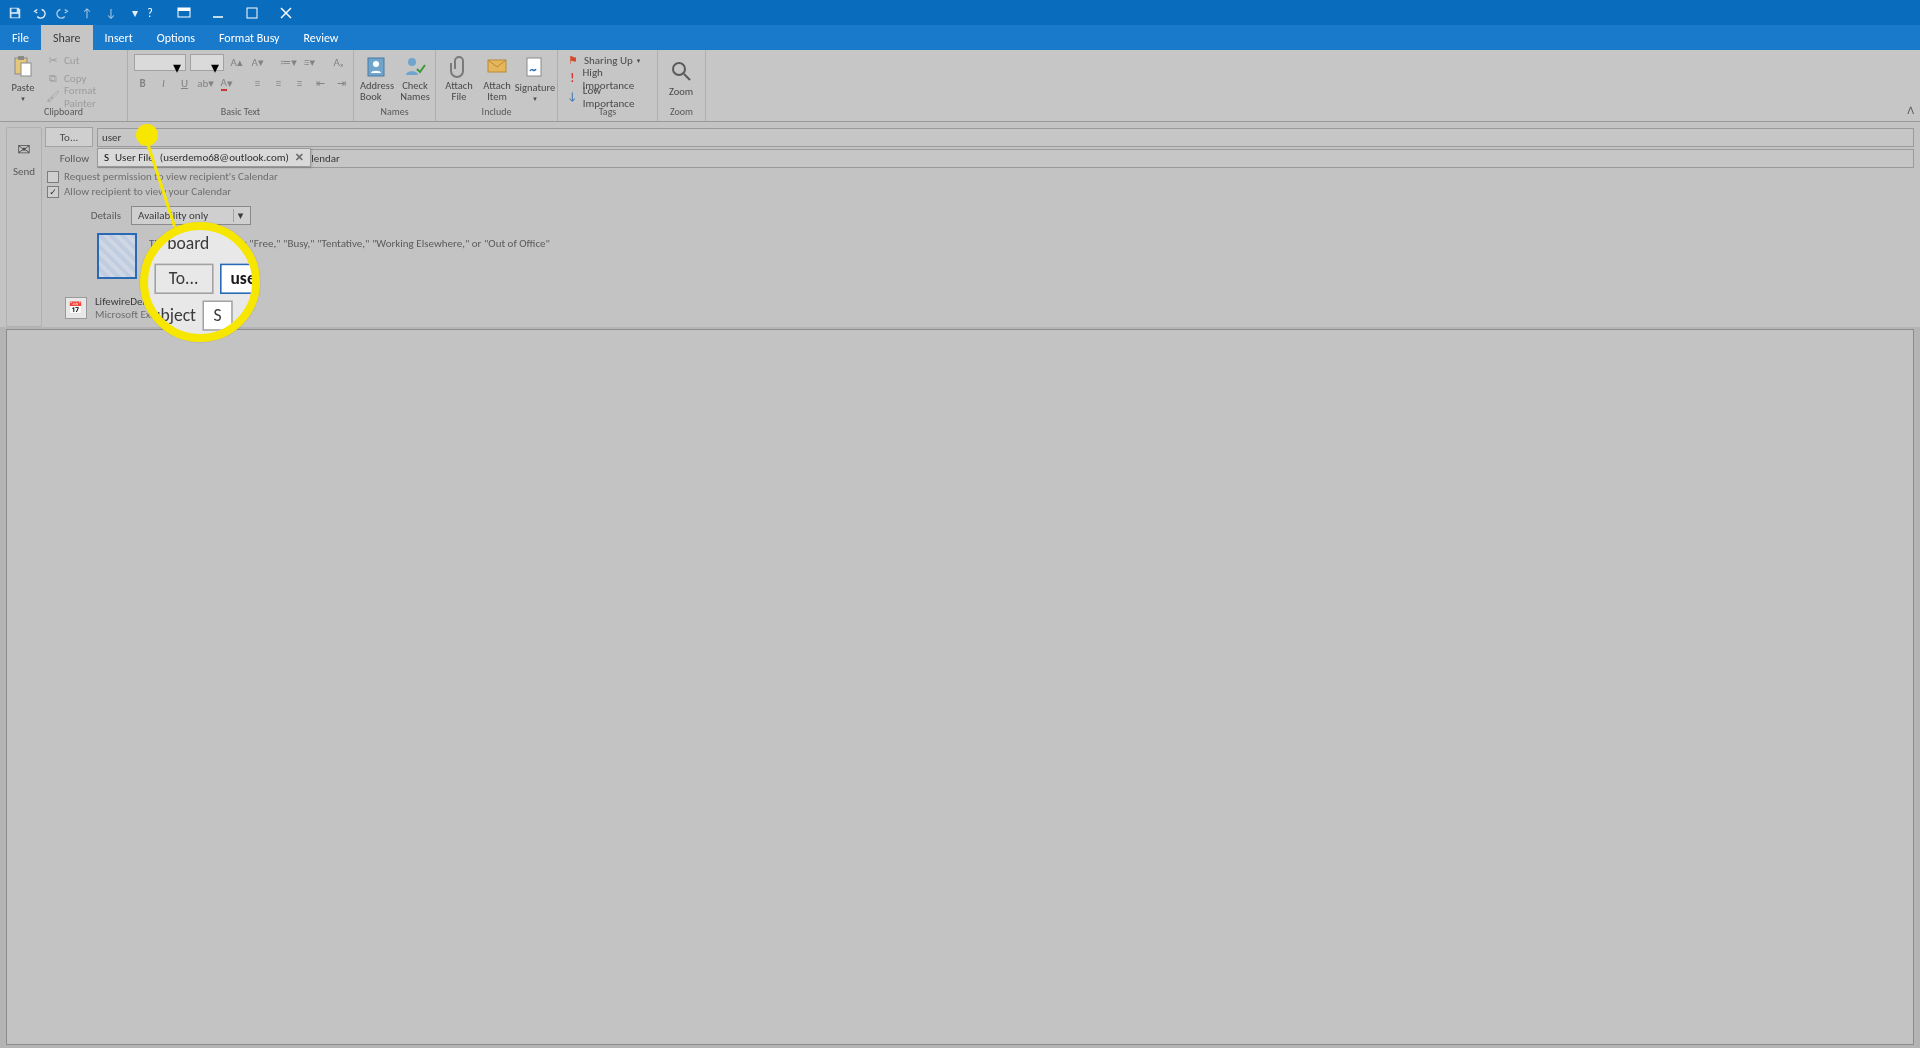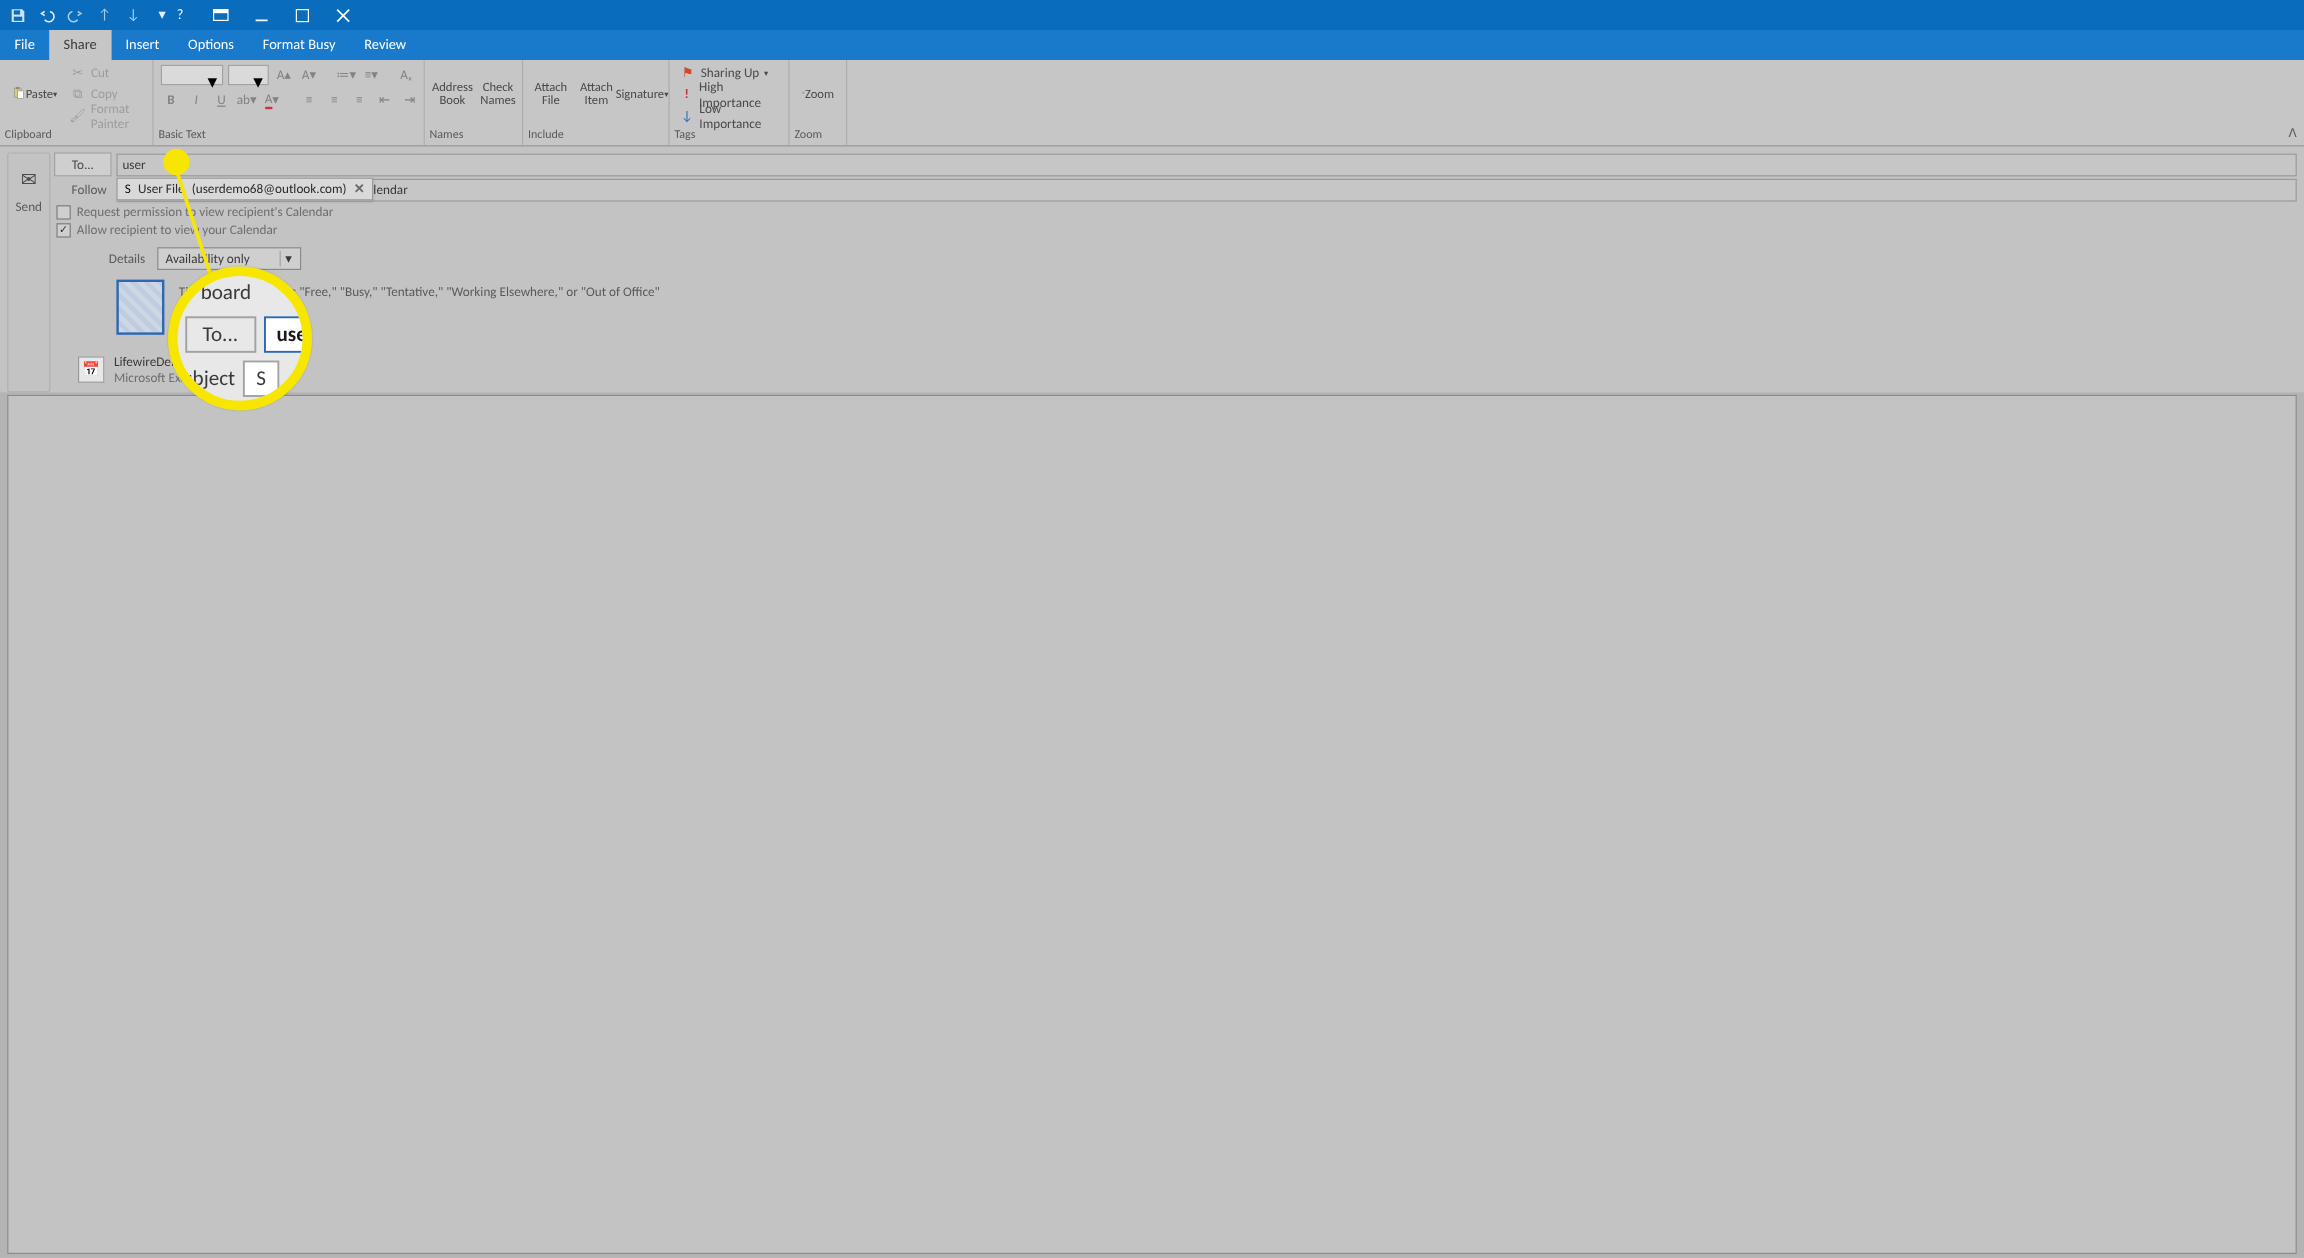--- a/index.html
+++ b/index.html
@@ -16,22 +16,22 @@
 
   
   .tabs { background: #1979ca; height: 25px; display: flex; align-items: stretch; color: #fff; font-size: 12px; }
   .tab { padding: 0 12px; display: flex; align-items: center; cursor: default; }
   .tab.active { background: #c6c6c6; color: #3b3b3b; }
 
   
   .ribbon { background: #c6c6c6; height: 72px; display: flex; border-bottom: 1px solid #9a9a9a; position: relative; }
   .group { display: flex; flex-direction: column; border-right: 1px solid #aeaeae; padding: 2px 4px 0 4px; }
   .group-body { flex: 1; display: flex; align-items: center; }
-  .group-label { height: 16px; font-size: 10px; color: #5a5a5a; position: relative; }
-  .vbtn { display: flex; flex-direction: row; align-items: center; justify-content: center; font-size: 10.5px; color: #4a4a4a; padding: 2px 6px; min-width: 38px; }
+  .group-label { height: 16px; font-size: 10px; color: #5a5a5a; text-align: center; position: relative; }
+  .vbtn { display: flex; flex-direction: column; align-items: center; justify-content: center; font-size: 10.5px; color: #4a4a4a; padding: 2px 6px; min-width: 38px; }
   .vbtn .icon { width: 24px; height: 24px; margin-bottom: 2px; display:flex; align-items:center; justify-content:center;}
   .stackcol { display: flex; flex-direction: column; gap: 1px; font-size: 11px; color: #6a6a6a; }
   .stackrow { display: flex; align-items: center; gap: 4px; padding: 0 4px; height: 17px; }
   .stackrow .sicon { width: 14px; height: 14px; display:flex; align-items:center; justify-content:center;}
   .disabled { color: #9d9d9d; }
 
   
   .fontbox { width: 52px; height: 17px; border: 1px solid #a2a2a2; background: #dadada; display:inline-flex; align-items:center; justify-content:flex-end; padding-right:2px;}
   .fontbox .dd { width:10px; height:10px; }
   .smbtn { width: 17px; height: 17px; display:flex; align-items:center; justify-content:center; color:#838383; font-size:11px;}
@@ -227,21 +227,21 @@
   <div class="group" style="width:82px">
     <div class="group-body">
       <div class="vbtn">
         <span class="icon">
           <svg viewBox="0 0 24 24">
               <rect x="3" y="3" width="16" height="18" fill="#6fa4cc" stroke="#4a7aa0"></rect>
               <circle cx="11" cy="9" r="3" fill="#fff"></circle>
               <path d="M6 18c0-3 10-3 10 0" fill="#fff"></path>
             </svg>
         </span>
-        <span style="white-space:pre-line; text-align:center; line-height:1">Address
+        <span style="white-space:pre-line; line-height:1">Address
 Book</span>
       </div>
       <div class="vbtn">
         <span class="icon">
           <svg viewBox="0 0 24 24">
               <circle cx="9" cy="7" r="4" fill="#6fa4cc"></circle>
               <path d="M3 20c0-5 12-5 12 0" fill="#6fa4cc"></path>
               <path d="M14 14l3 3 5-7" fill="none" stroke="#3a9a3a" stroke-width="2"></path>
             </svg>
         </span>

